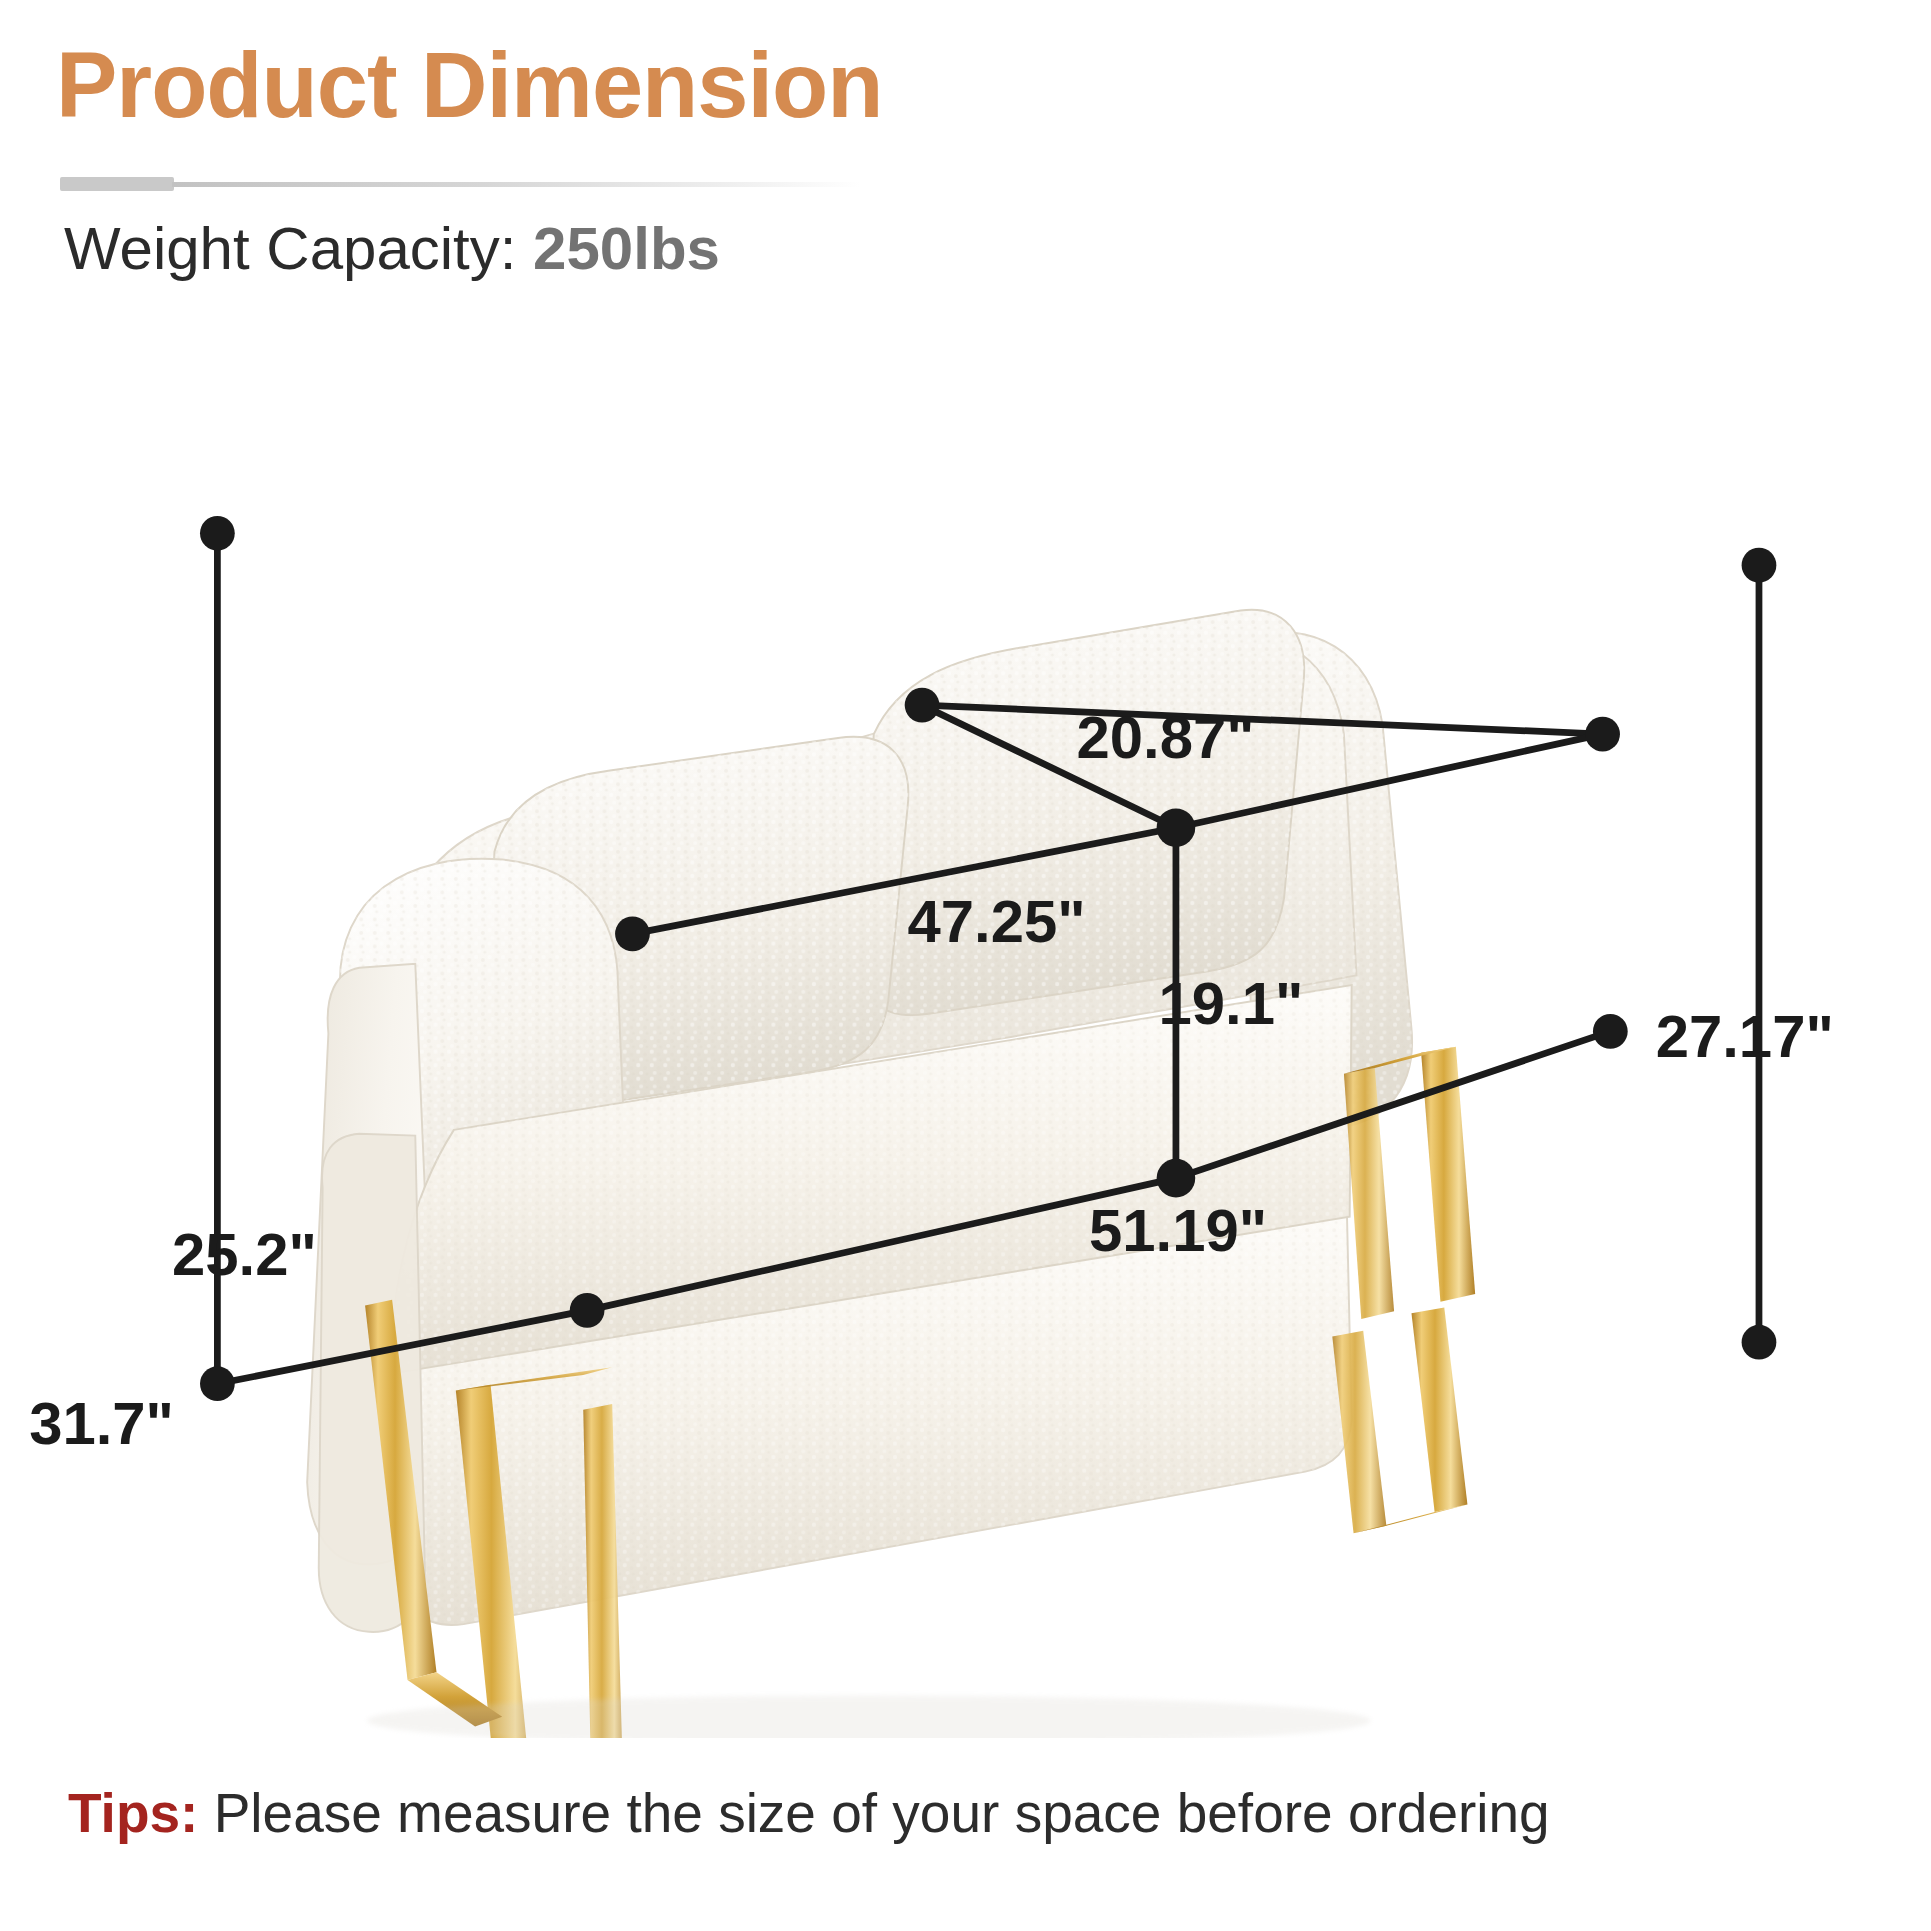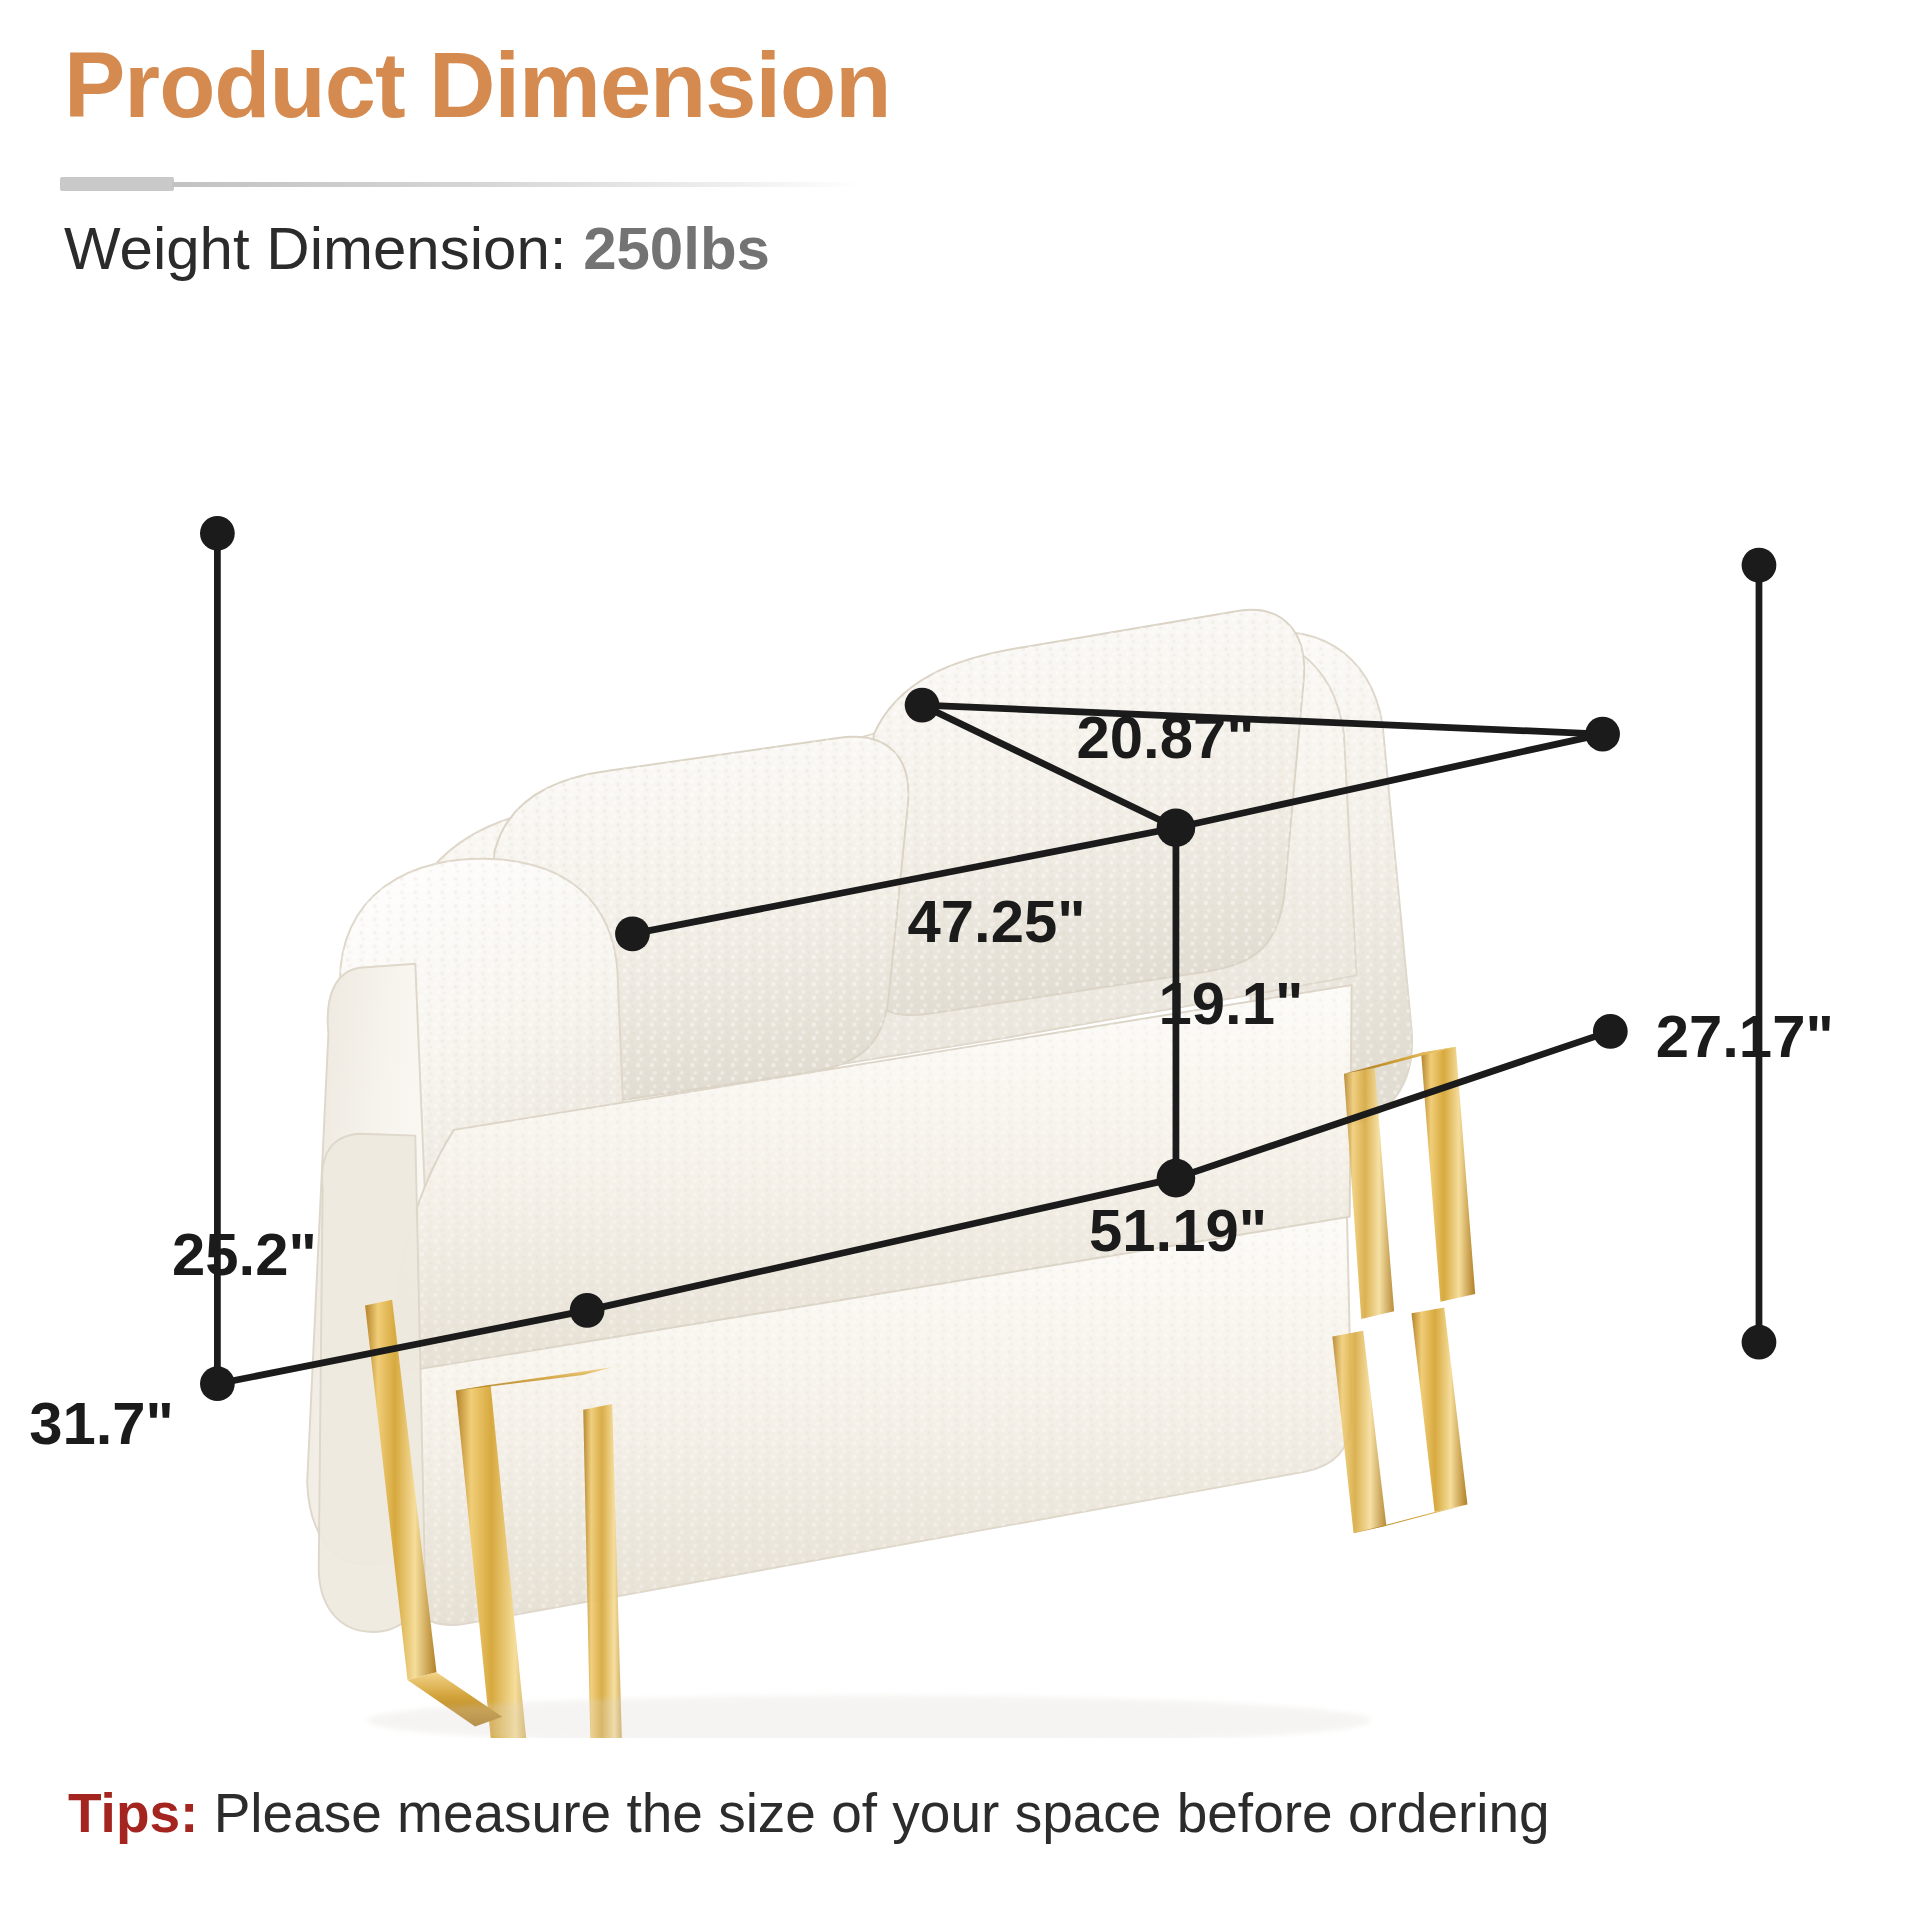--- a/index.html
+++ b/index.html
@@ -7,21 +7,21 @@
     width:1931px;height:1931px;
     background:#ffffff;
     font-family:"Liberation Sans", sans-serif;
     overflow:hidden;
     position:relative;
   }
   .page{position:relative;width:1931px;height:1931px;}
 
   
   .title{
-    position:absolute;left:64px;top:37px;
+    position:absolute;left:56px;top:37px;
     font-size:92px;font-weight:bold;
     color:#d58b50;
     letter-spacing:-1px;
     line-height:1.05;
     white-space:nowrap;
   }
   .divider{
     position:absolute;left:60px;top:177px;
     width:801px;height:13.5px;
   }
@@ -70,21 +70,21 @@
 <div class="page">
 
   <div class="title">Product Dimension</div>
 
   <div class="divider">
     <div class="thick"></div>
     <div class="thin"></div>
   </div>
 
   <div class="subtitle">
-    <span>Weight Dimension:</span>
+    <span>Weight Capacity:</span>
     <span class="value">250lbs</span>
   </div>
 
   <div class="stage">
   <svg width="1931" height="1419" viewBox="0 0 2000 1470" xmlns="http://www.w3.org/2000/svg">
     <defs>
       <linearGradient id="gold" x1="0" y1="0" x2="1" y2="0">
         <stop offset="0%" stop-color="#b5842a"></stop>
         <stop offset="18%" stop-color="#f0cd77"></stop>
         <stop offset="42%" stop-color="#d7a93f"></stop>

